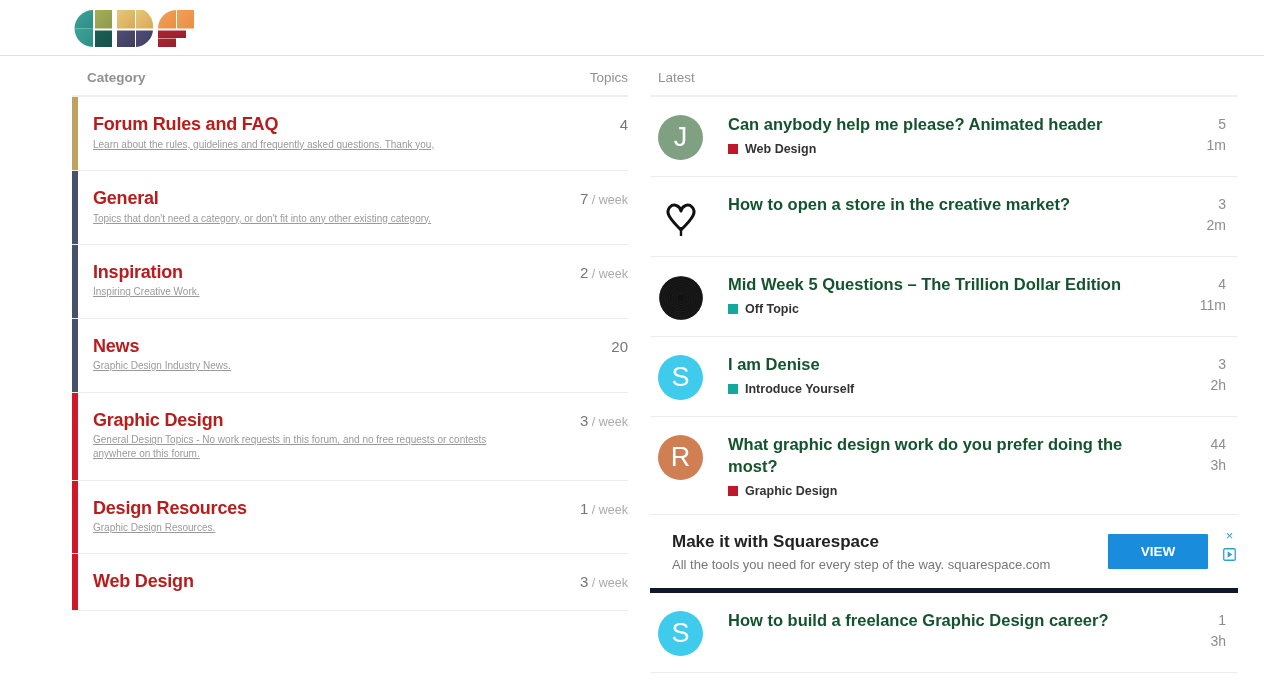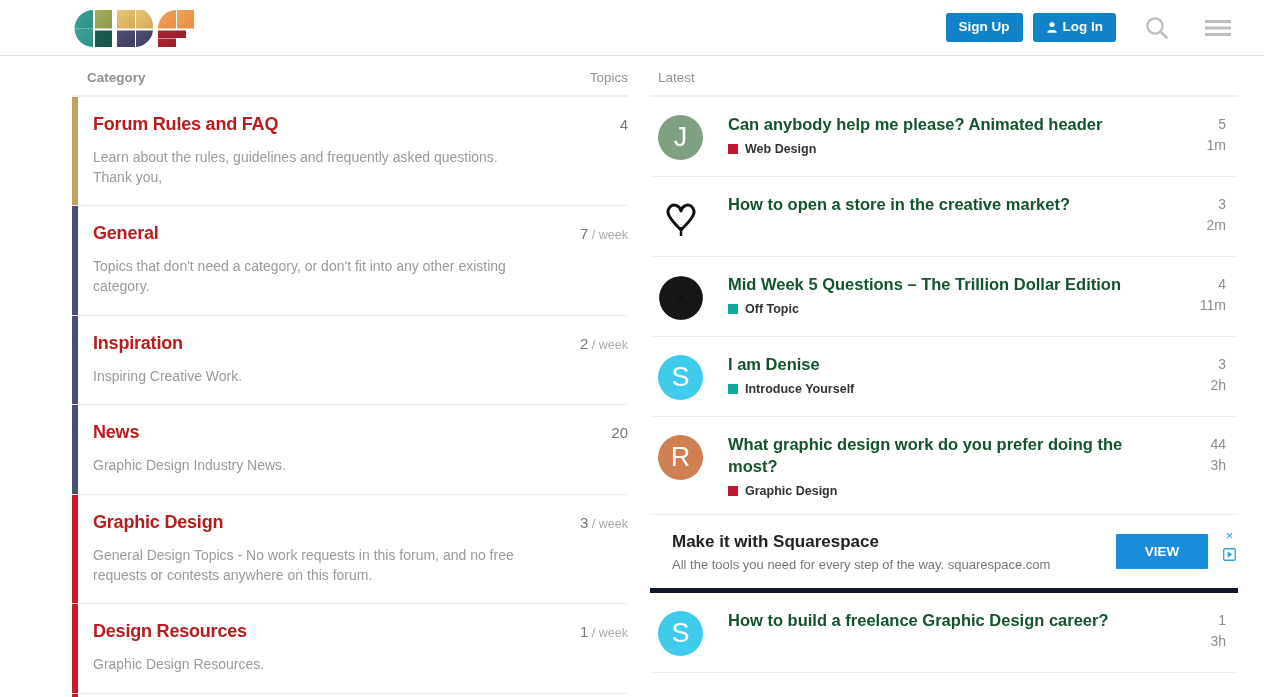--- a/index.html
+++ b/index.html
@@ -84,24 +84,25 @@
   .cat-text { max-width: 435px; }
   .cat-title {
     font-size: 18px;
     font-weight: bold;
     color: #b91c1c;
     letter-spacing: -0.2px;
     line-height: 1.15;
     cursor: pointer;
   }
   .cat-desc {
-    font-size: 14px;
+    font-size: 10px;
     color: #9a9a9a;
     line-height: 1.42;
-    margin-top: 13px;
+    margin-top: 3px;
+    text-decoration: underline;
   }
   .cat-count {
     font-size: 15px;
     color: #777;
     white-space: nowrap;
     padding-left: 14px;
     padding-top: 2px;
     text-align: right;
   }
   .cat-count .per { color: #aaa; font-size: 12.5px; }
@@ -171,21 +172,21 @@
   .ad-text { flex: 1; padding-left: 14px; }
   .ad-title { font-size: 17px; font-weight: bold; color: #222; }
   .ad-sub { font-size: 13px; color: #777; margin-top: 5px; }
   .ad-cta {
     background: #1a8cdc;
     color: #fff;
     font-size: 13.5px;
     font-weight: bold;
     border: none;
     padding: 10px 0;
-    width: 92px;
+    width: 100px;
     text-align: center;
     cursor: pointer;
     border-radius: 1px;
     font-family: "Liberation Sans", sans-serif;
     margin-right: 30px;
   }
   .ad-icons {
     position: absolute;
     right: 2px;
     top: 14px;
@@ -250,45 +251,20 @@
 
       <path d="M104 2 A18.5 18.5 0 0 0 86 20.5 L104 20.5 Z" fill="url(#g6)"></path>
       <rect x="105" y="2" width="17" height="18.5" fill="url(#g6)"></rect>
       <rect x="86" y="22.5" width="28" height="7.5" fill="url(#g7)"></rect>
       <rect x="86" y="30.5" width="18" height="8.5" fill="url(#g7)"></rect>
     </svg>
   </a>
 
   <div class="header-spacer"></div>
 
-  <div class="header-actions">
-    <button class="btn">Sign Up</button>
-    <button class="btn btn-login">
-      <svg width="12" height="12" viewBox="0 0 16 16">
-        <circle cx="8" cy="4.6" r="3.4" fill="#fff"></circle>
-        <path d="M1.6 15.5 C1.6 10.6 14.4 10.6 14.4 15.5 Z" fill="#fff"></path>
-      </svg>
-      <span>Log In</span>
-    </button>
-
-    <button class="icon-btn search-wrap">
-      <svg width="26" height="26" viewBox="0 0 26 26">
-        <circle cx="11" cy="11" r="7.6" fill="none" stroke="#bdbdbd" stroke-width="2.3"></circle>
-        <line x1="16.6" y1="16.6" x2="22.5" y2="22.5" stroke="#bdbdbd" stroke-width="2.6" stroke-linecap="round"></line>
-      </svg>
-    </button>
-
-    <button class="icon-btn hamburger-wrap">
-      <svg width="28" height="22" viewBox="0 0 28 22">
-        <rect x="1" y="3" width="26" height="3" fill="#bdbdbd"></rect>
-        <rect x="1" y="9.5" width="26" height="3" fill="#bdbdbd"></rect>
-        <rect x="1" y="16" width="26" height="3" fill="#bdbdbd"></rect>
-      </svg>
-    </button>
-  </div>
 </div>
 
 <div class="page">
 
   <div class="col-categories">
     <div class="col-head">
       <span class="left">Category</span>
       <span>Topics</span>
     </div>
     <div class="rule-thick"></div>

